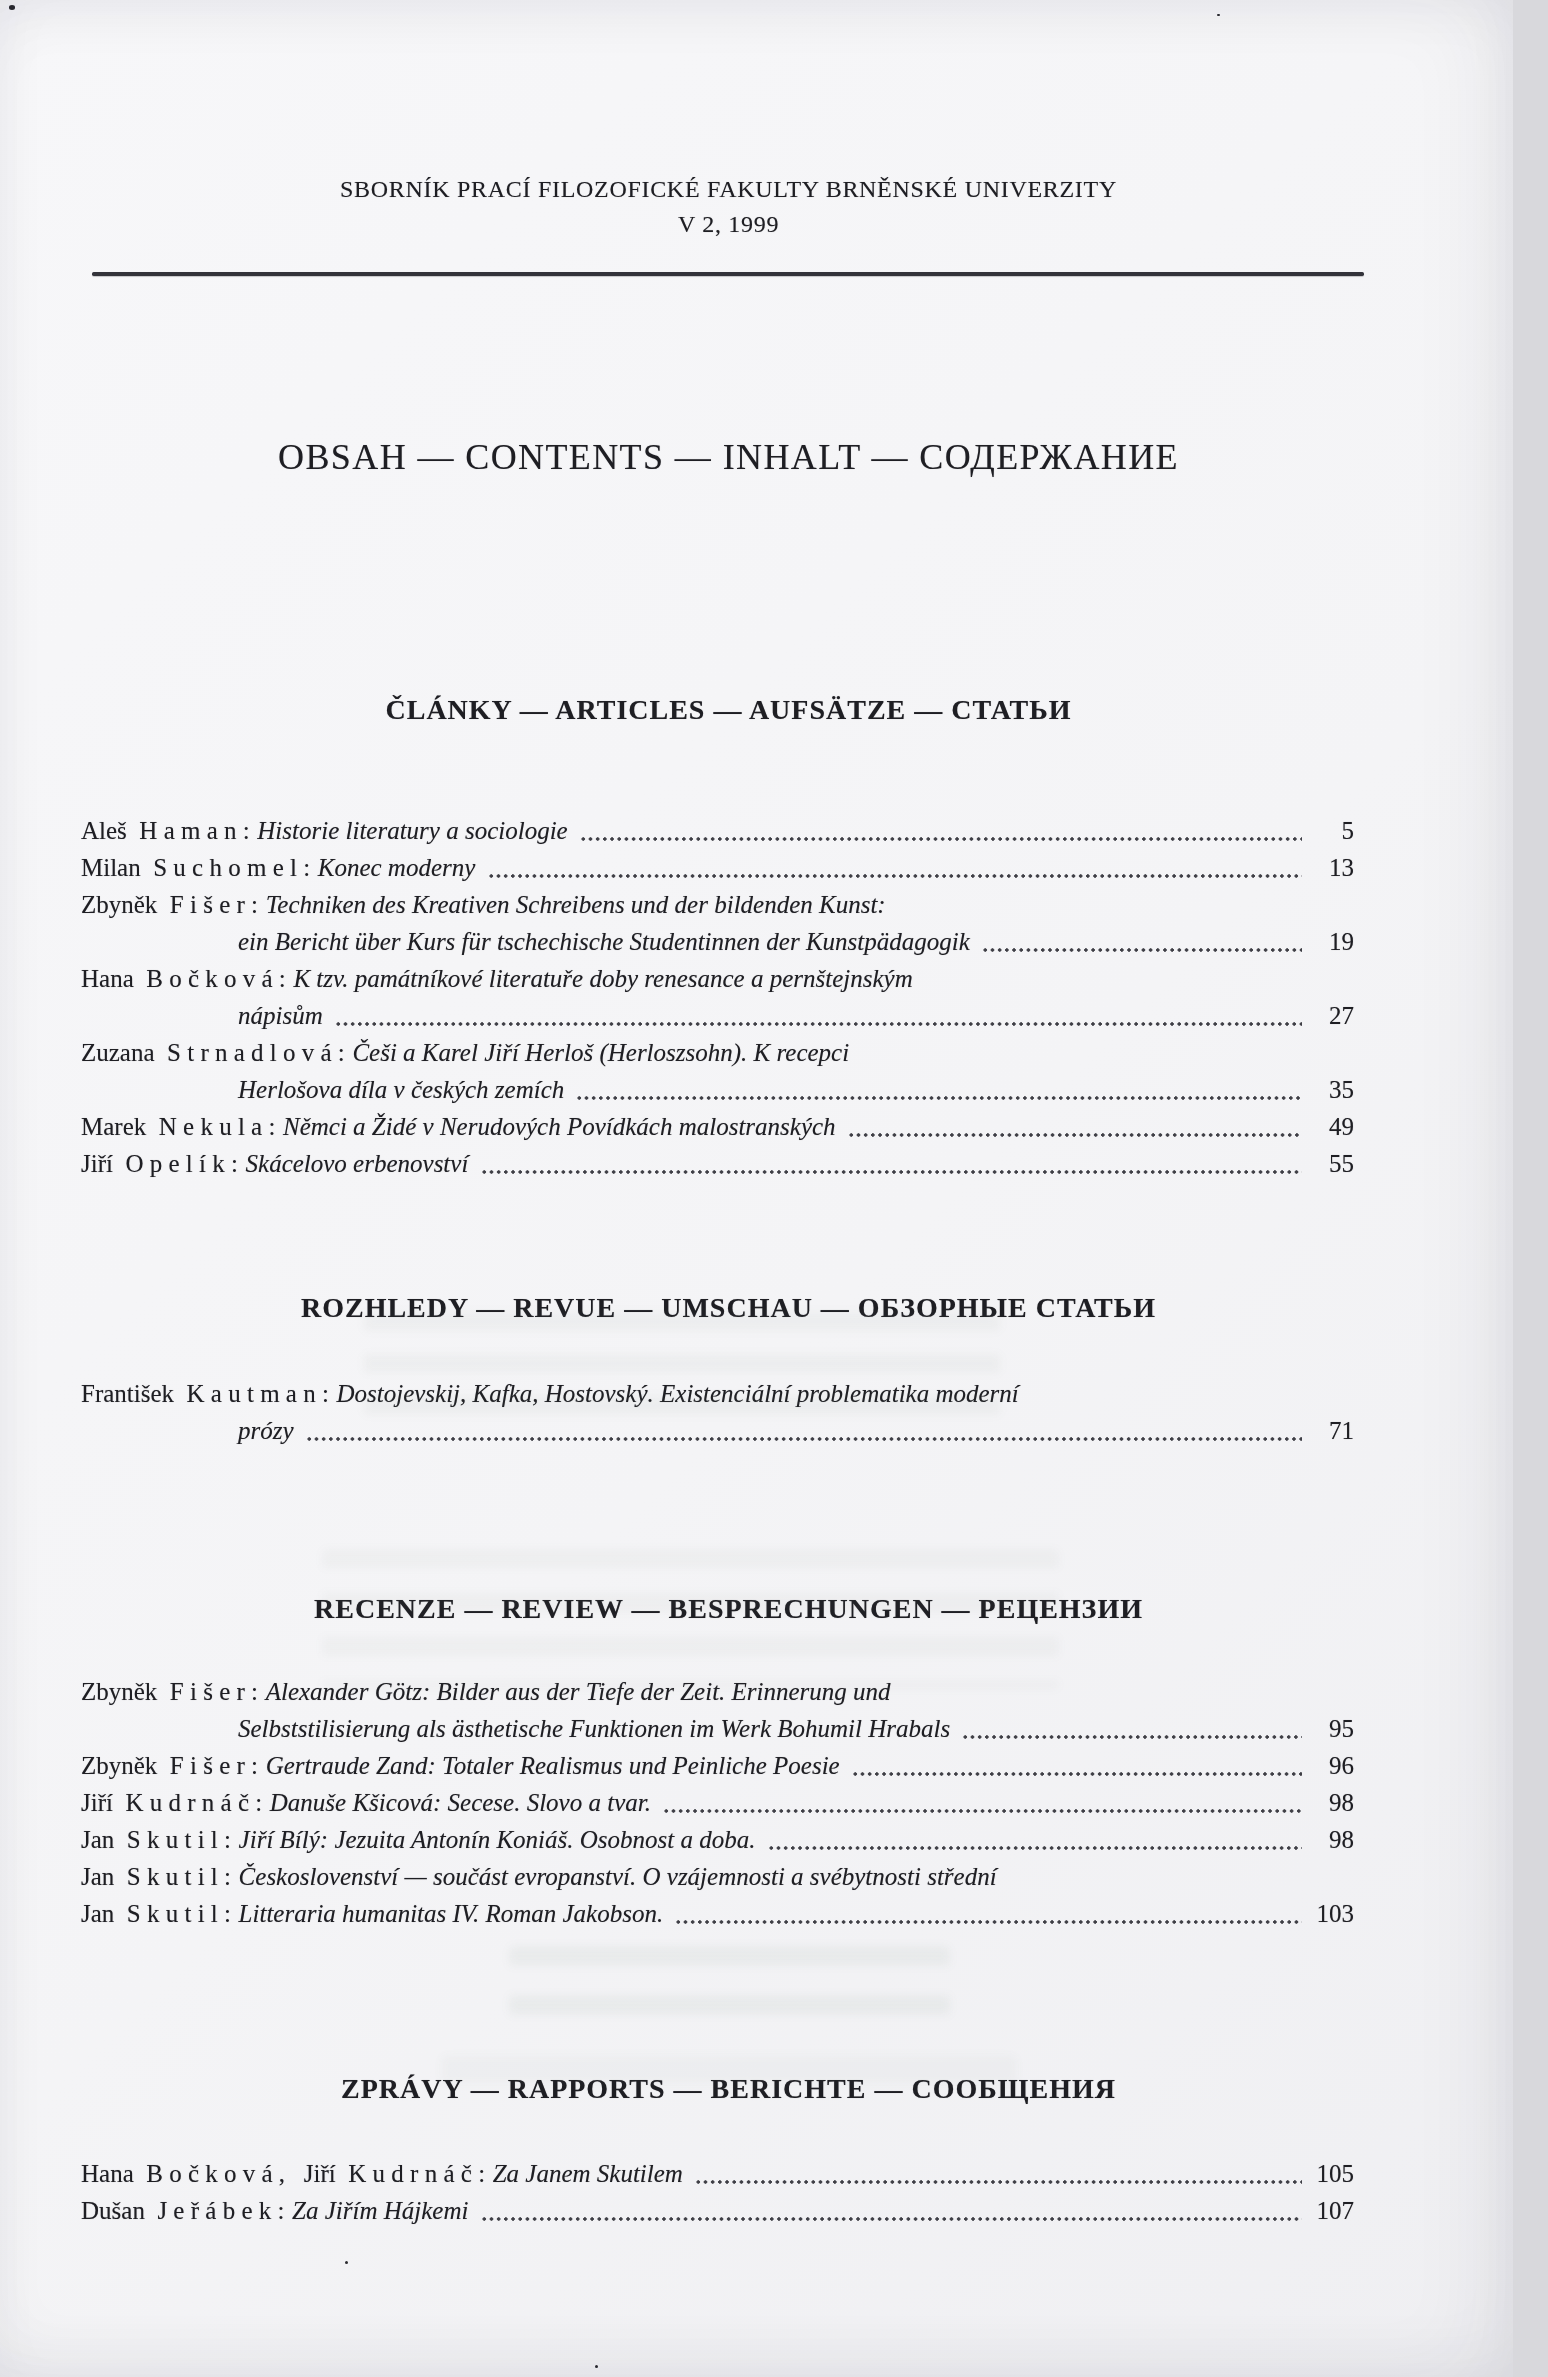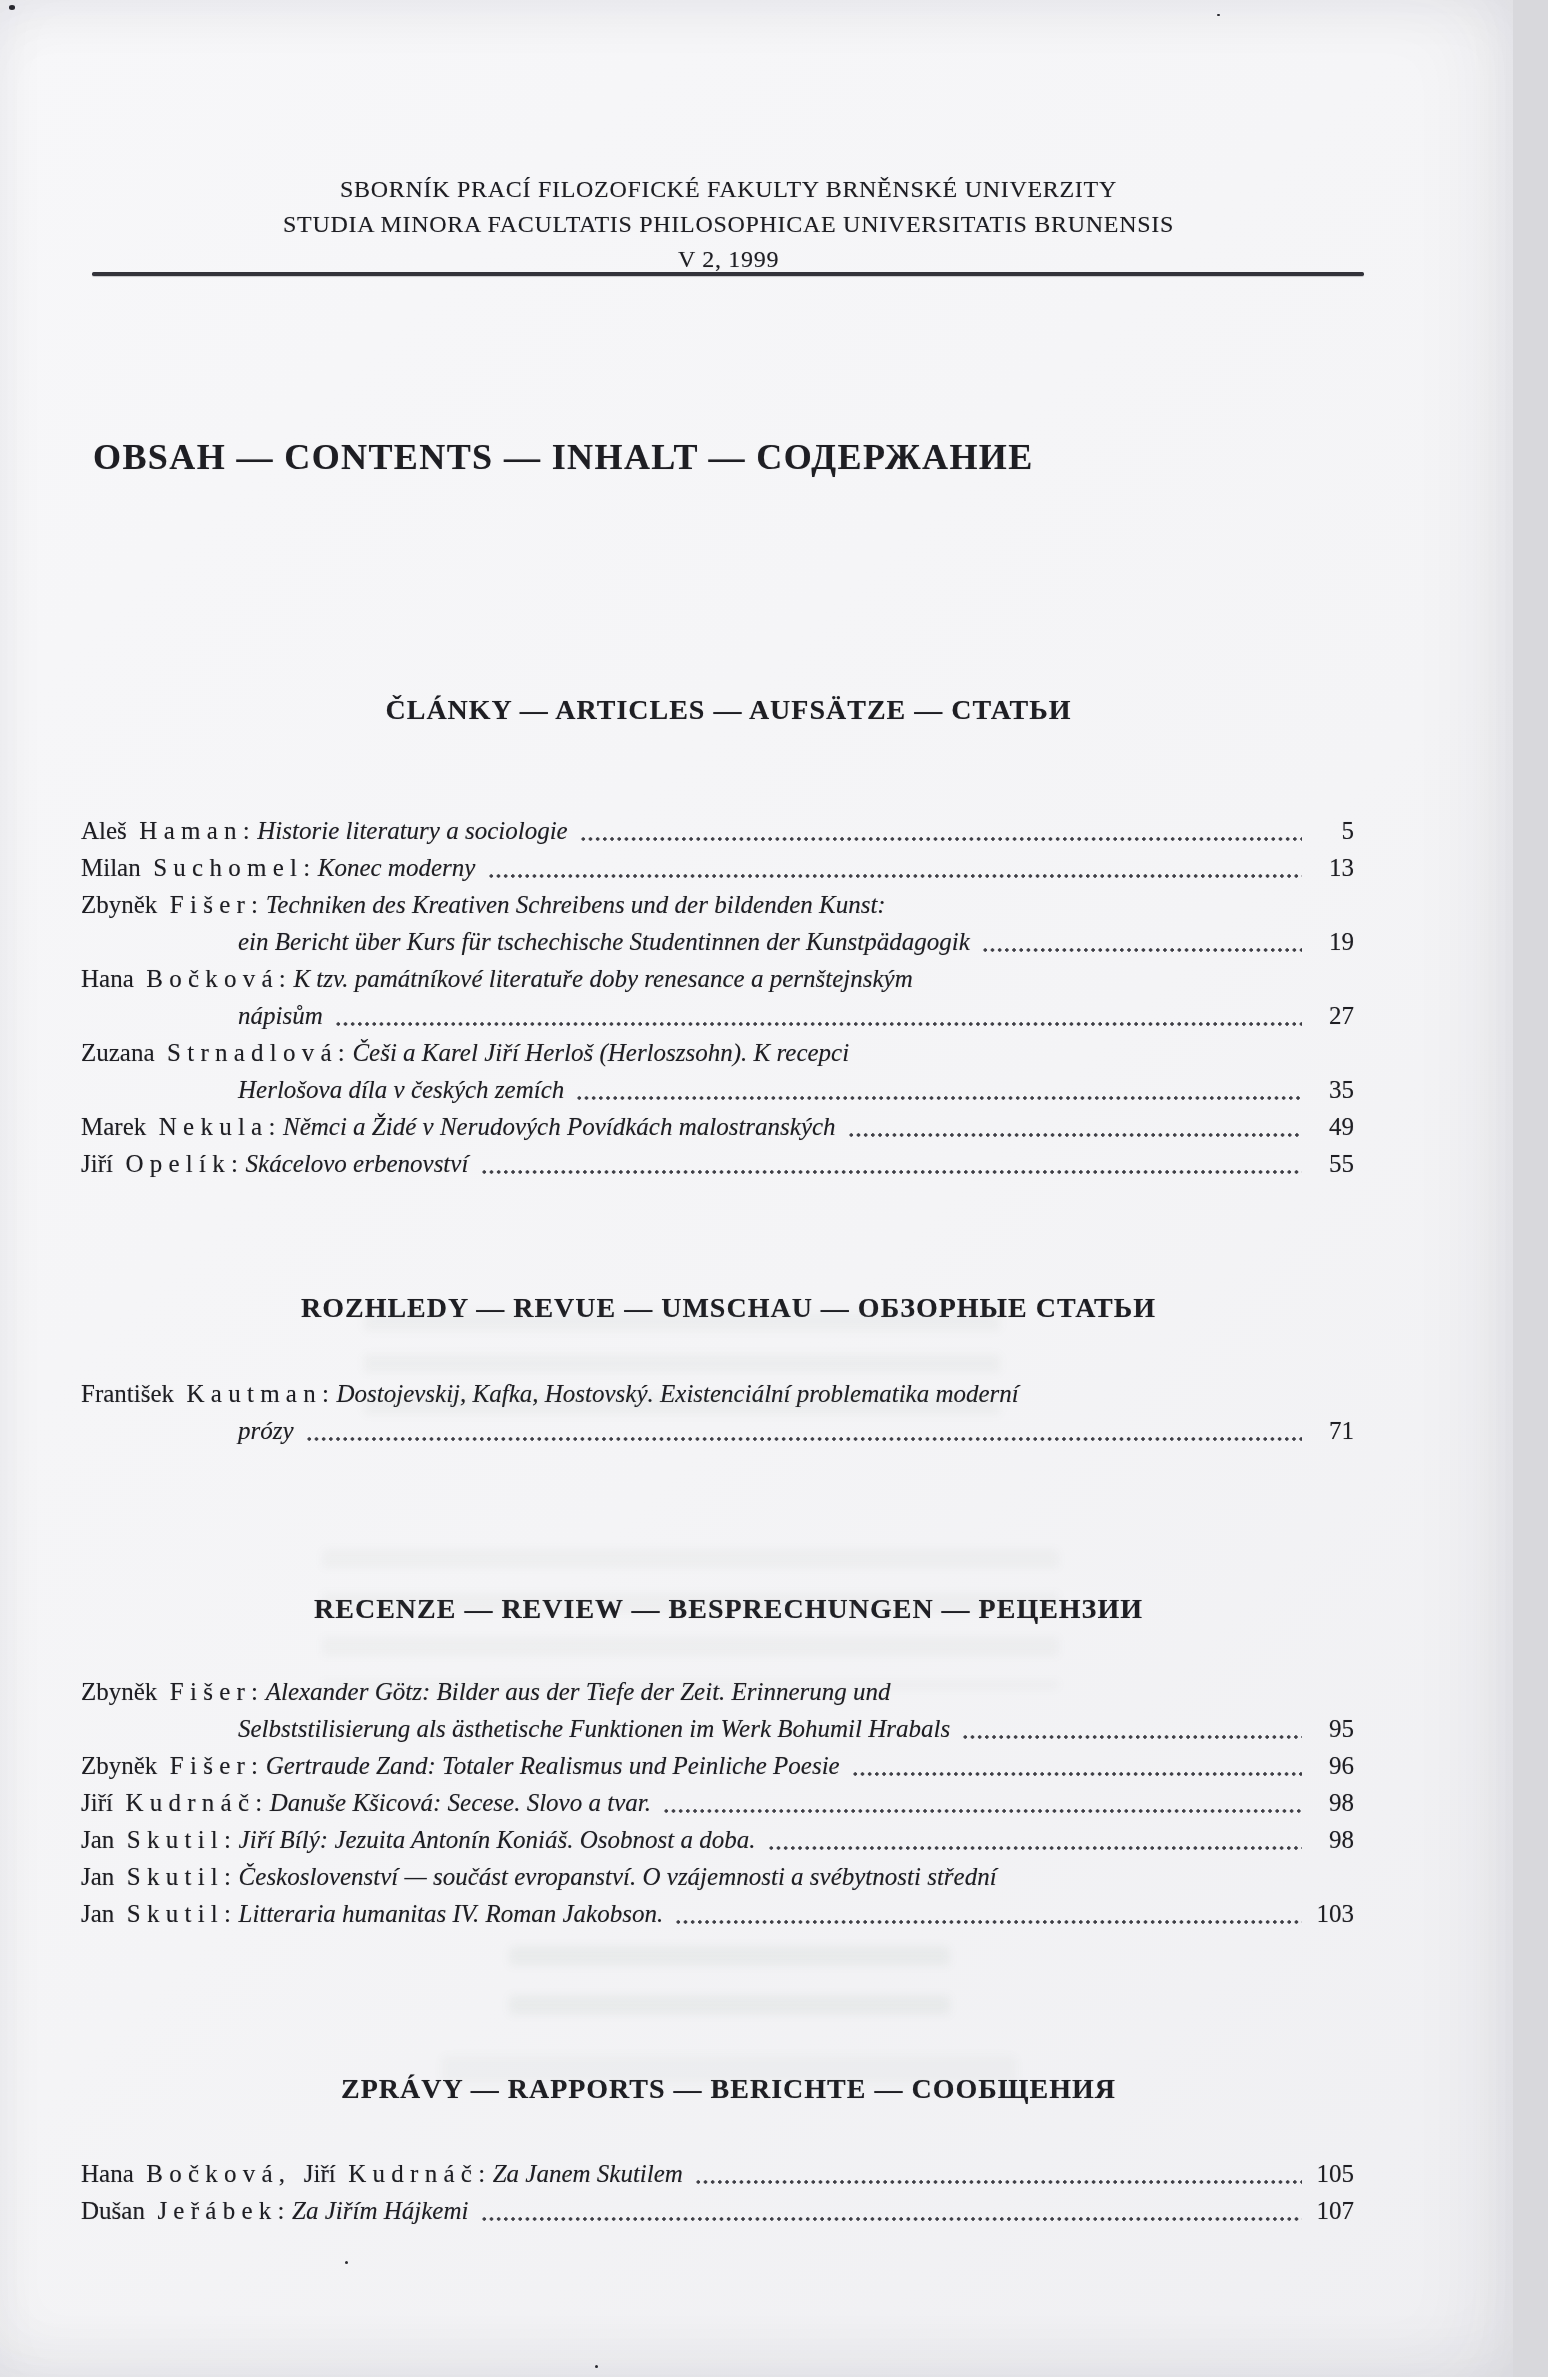--- a/index.html
+++ b/index.html
@@ -11,22 +11,22 @@
   }
   .scanfx{position:absolute;inset:0;pointer-events:none;
     box-shadow:inset -36px 0 76px rgba(45,45,65,.05),
                inset 0 -24px 59px rgba(45,45,65,.04),
                inset 0 15.3px 51px rgba(45,45,65,.03);}
   .txt{text-shadow:0 0 0.8px rgba(20,20,25,.38);}
   .journal-header{position:absolute;top:172px;left:93px;width:1271px;
     text-align:center;font-size:24px;line-height:35px;letter-spacing:0.7px;}
   .rule{position:absolute;top:272px;left:92px;width:1272px;height:4.2px;
     background:#33333a;border-radius:1.7px;box-shadow:0 0.8px 0.8px rgba(0,0,0,.25);}
-  .doc-title{position:absolute;top:437px;left:93px;width:1271px;
-    font-size:36px;font-weight:700;letter-spacing:1.4px;line-height:41px;}
+  .doc-title{position:absolute;top:437px;left:93px;width:1271px;text-align:center;
+    font-size:36px;font-weight:400;letter-spacing:1.4px;line-height:41px;}
   .sec-head{position:absolute;left:93px;width:1271px;text-align:center;
     font-size:28px;font-weight:700;letter-spacing:1px;line-height:34px;}
   #head0{top:693px;} #head1{top:1291px;} #head2{top:1592px;} #head3{top:2072px;}
   .toc-list{position:absolute;left:81px;width:1273px;font-size:25px;}
   #list0{top:812px;} #list1{top:1375px;} #list2{top:1673px;} #list3{top:2155px;}
   .line{display:flex;height:37px;line-height:37px;white-space:pre;}
   .author{white-space:pre;margin-right:7.6px;}
   .ti{font-style:italic;white-space:pre;}
   .indent{flex:0 0 157px;}
   .dots{flex:1 1 34px;height:37px;margin:0 3.4px 0 10.2px;
@@ -45,21 +45,20 @@
   #g4{top:2055px;left:441px;width:576px;height:29px;opacity:.4;
     background:rgba(112,126,116,.10);}
   .speck{position:absolute;background:#2b2b30;border-radius:50%;}
 </style>
 </head>
 <body>
 
 <div id="page">
   <div class="journal-header txt">
     <div>SBORNÍK PRACÍ FILOZOFICKÉ FAKULTY BRNĚNSKÉ UNIVERZITY</div>
-    <div>STUDIA MINORA FACULTATIS PHILOSOPHICAE UNIVERSITATIS BRUNENSIS</div>
     <div>V 2, 1999</div>
   </div>
   <div class="rule"></div>
 
   <h1 class="doc-title txt" style="margin:0;">OBSAH — CONTENTS — INHALT — СОДЕРЖАНИЕ</h1>
 
   <h2 id="head0" class="sec-head txt" style="margin:0;">ČLÁNKY — ARTICLES — AUFSÄTZE — СТАТЬИ</h2>
   <div id="list0" class="toc-list txt">
       <div>
         <div class="line"><span class="author">Aleš  H a m a n :</span><span class="ti">Historie literatury a sociologie</span><span class="dots"></span><span class="pg">5</span></div>

